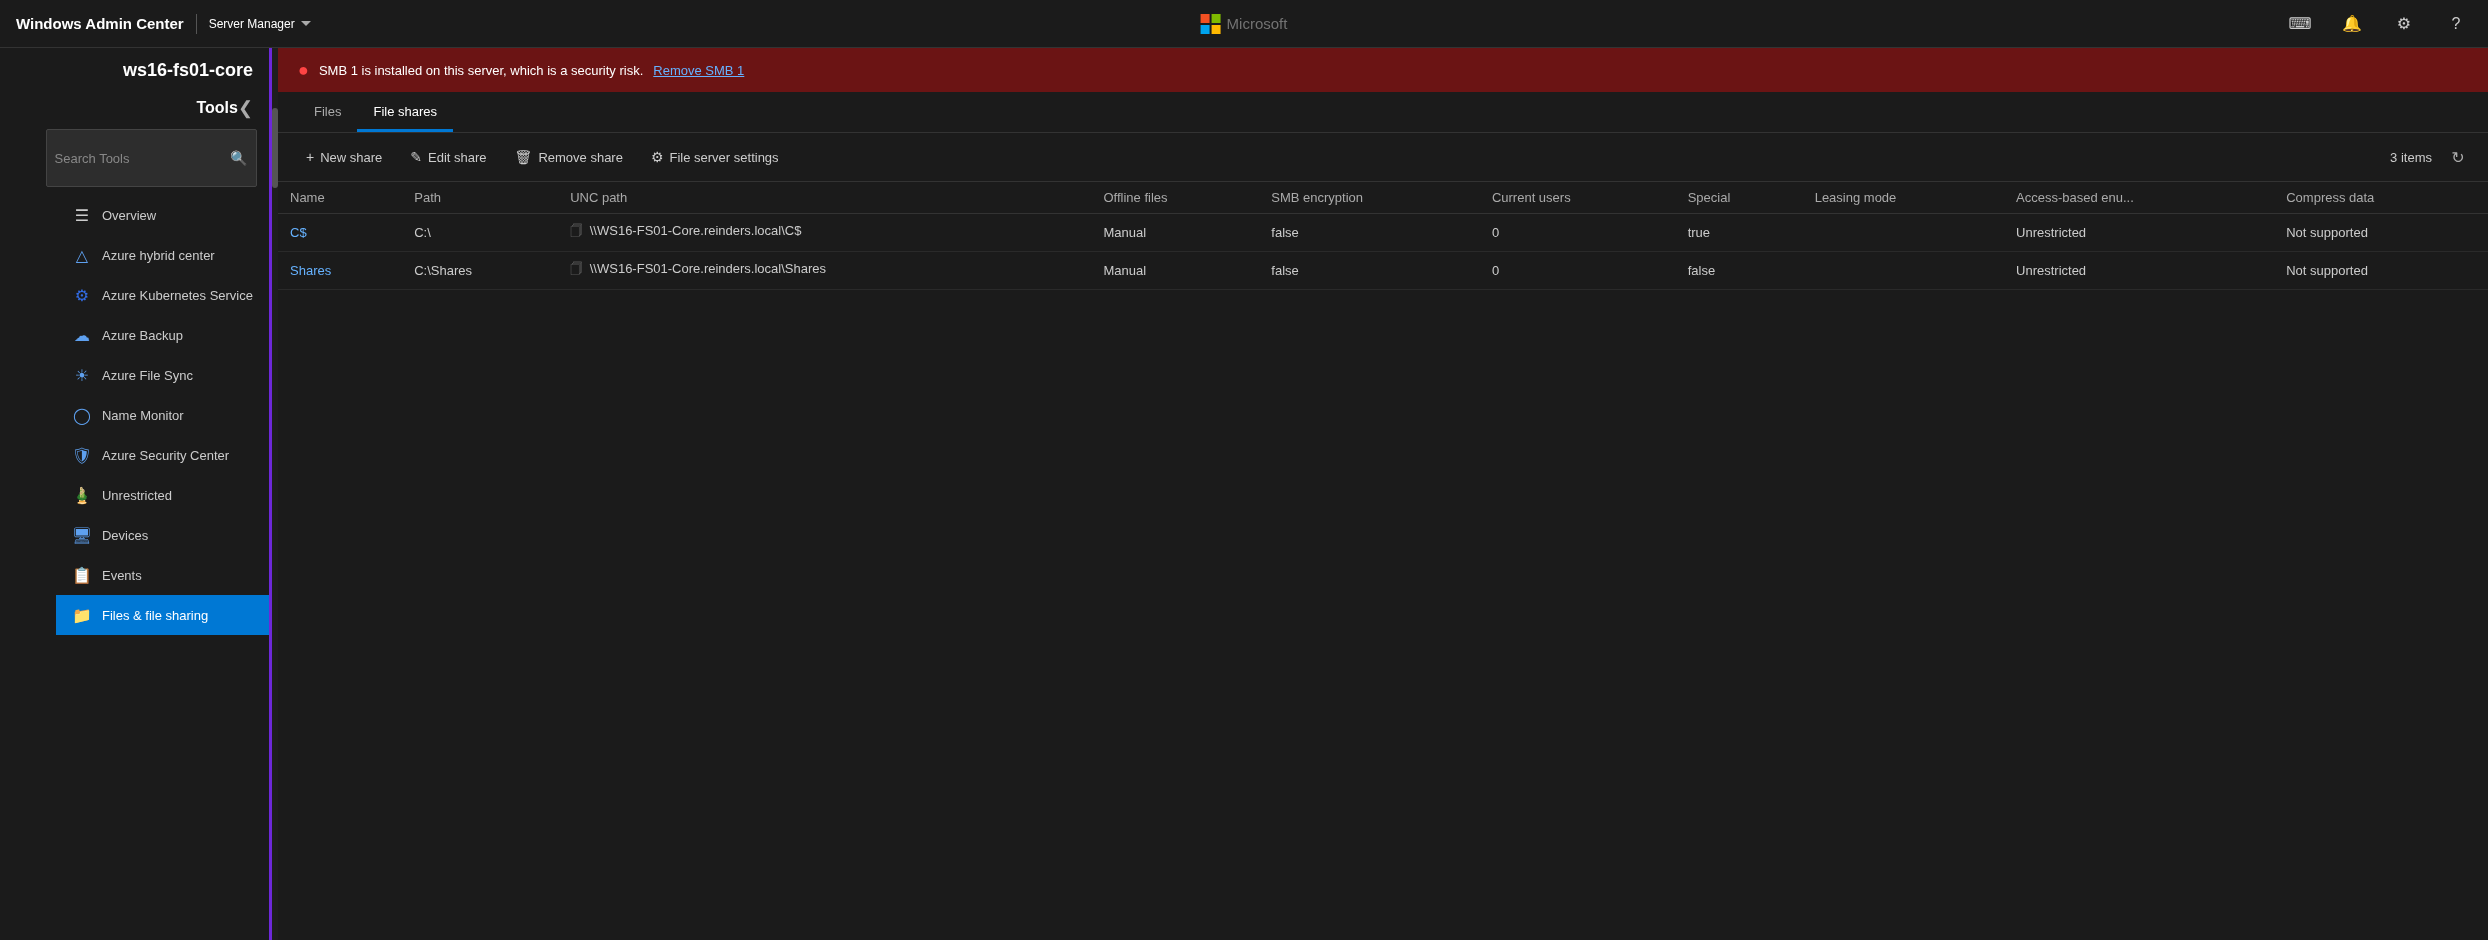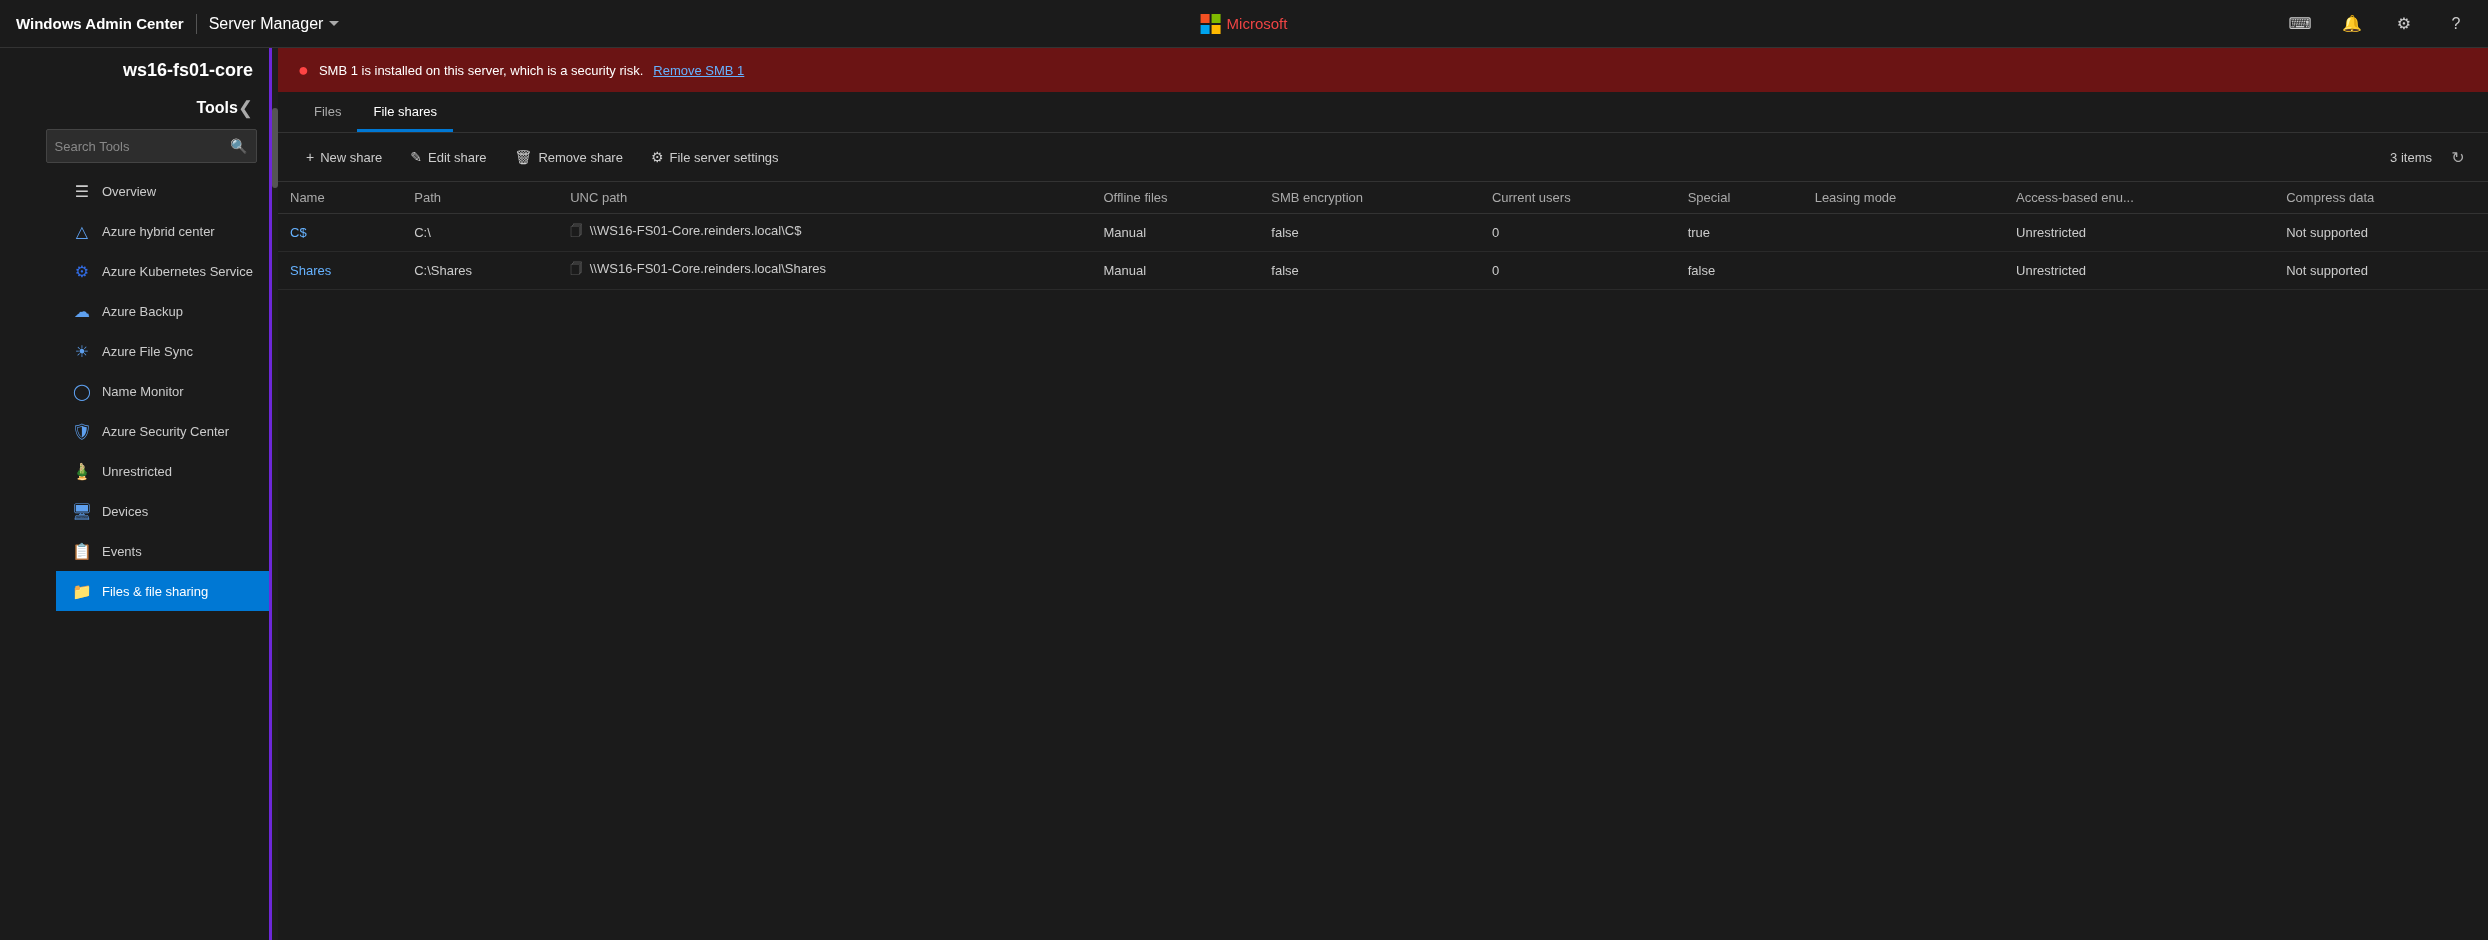--- a/index.html
+++ b/index.html
@@ -37,21 +37,21 @@
     .divider-v {
       width: 1px;
       height: 20px;
       background: #555;
     }
     .server-selector {
       display: flex;
       align-items: center;
       gap: 6px;
       color: #ffffff;
-      font-size: 16px;
+      font-size: 12px;
       cursor: pointer;
     }
     .chevron-down {
       display: inline-block;
       width: 0;
       height: 0;
       border-left: 5px solid transparent;
       border-right: 5px solid transparent;
       border-top: 5px solid #aaa;
     }
@@ -72,21 +72,21 @@
       grid-template-columns: 1fr 1fr;
       gap: 2px;
       width: 20px;
       height: 20px;
     }
     .ms-logo-grid div { width: 9px; height: 9px; }
     .ms-red { background: #f25022; }
     .ms-green { background: #7fba00; }
     .ms-blue { background: #00a4ef; }
     .ms-yellow { background: #ffb900; }
-    .ms-brand { font-size: 15px; color: #ef4444; font-weight: 400; }
+    .ms-brand { font-size: 15px; color: #737373; font-weight: 400; }
     .top-bar-right {
       margin-left: auto;
       display: flex;
       align-items: center;
       gap: 20px;
     }
     .icon-btn {
       background: none;
       border: none;
       color: #cccccc;
@@ -148,21 +148,21 @@
       display: flex;
       align-items: center;
     }
     .search-box {
       margin: 4px 12px 8px 12px;
       display: flex;
       align-items: center;
       background: #2d2d2d;
       border: 1px solid #444;
       border-radius: 2px;
-      padding: 8px 8px;
+      padding: 20px 8px;
     }
     .search-box input {
       background: none;
       border: none;
       color: #ffffff;
       font-size: 13px;
       flex: 1;
       outline: none;
     }
     .search-box input::placeholder { color: #888; }

